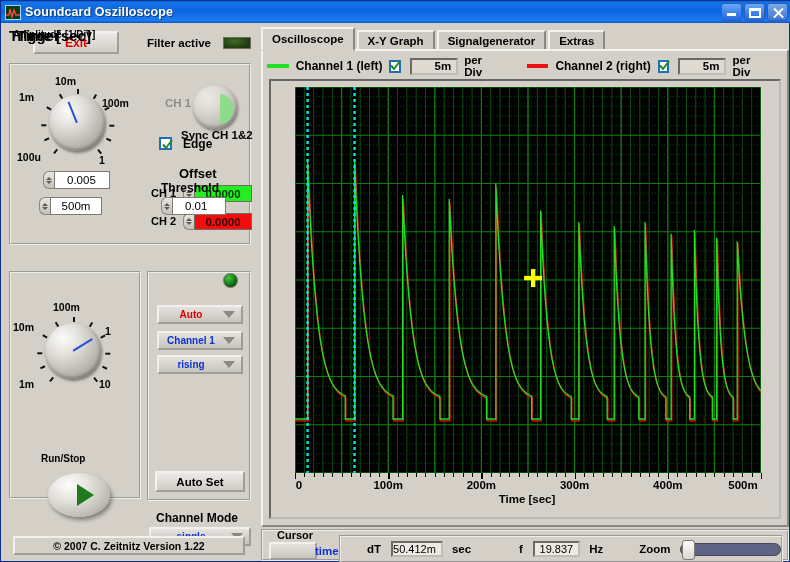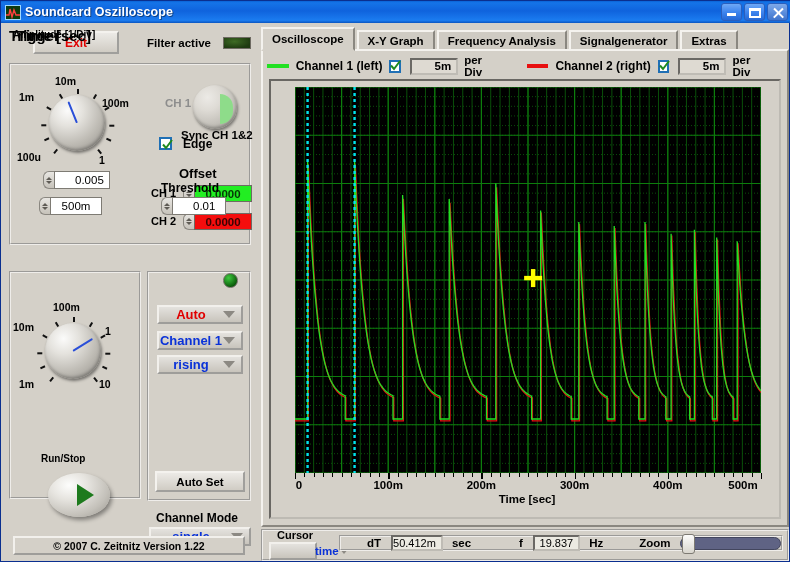--- a/index.html
+++ b/index.html
@@ -74,21 +74,21 @@
   
   .spin{position:absolute;display:flex;align-items:stretch;}
   .spin .arrows{width:11px;height:18px;background:linear-gradient(180deg,#e8e6e2,#c6c2ba);
      border:1px solid #8a8780;border-right:none;border-radius:6px 0 0 6px;box-sizing:border-box;
      display:flex;flex-direction:column;align-items:center;justify-content:center;gap:1px;}
   .spin .arrows b{display:block;width:0;height:0;border-left:3px solid transparent;
      border-right:3px solid transparent;}
   .spin .arrows b.up{border-bottom:3.5px solid #5e5b55;}
   .spin .arrows b.dn{border-top:3.5px solid #5e5b55;}
   .spin .val{border:1px solid #7e7b74;background:#fff;box-sizing:border-box;
-     font-size:11.5px;color:#000;display:flex;align-items:center;padding:0 20px;}
+     font-size:11.5px;color:#000;display:flex;align-items:center;padding:0 12px;}
   .spin .val.c{justify-content:center;}
 
   #amp-spin{left:42px;top:148px;} #amp-spin .val{width:56px;height:18px;}
   #time-spin{left:38px;top:174px;} #time-spin .val{width:52px;height:18px;justify-content:center;}
   #thr-spin{left:160px;top:174px;} #thr-spin .val{width:54px;height:18px;}
 
   
   .cbox{position:absolute;width:13px;height:13px;background:#fff;border:2px solid #1f6fb5;box-sizing:border-box;}
   .cbox svg{position:absolute;left:0;top:-1px;}
   #sync-lbl{position:absolute;left:180px;top:106px;font-size:11.5px;font-weight:bold;}
@@ -107,21 +107,21 @@
      font-size:11.5px;font-weight:bold;display:flex;align-items:center;justify-content:center;}
   .offval.g{background:#22ee22;color:#063806;}
   .offval.r{background:#f40d0d;color:#3a0303;}
 
   
   #trig-led{position:absolute;left:222px;top:250px;width:15px;height:15px;border-radius:50%;
      background:radial-gradient(circle at 35% 30%,#3fc93f,#0a5c0a 72%,#053305);
      border:1px solid #6f6c65;box-sizing:border-box;}
   .ddown{position:absolute;height:19px;border:2px outset #f2f0ec;box-sizing:border-box;
      background:linear-gradient(180deg,#e4e2de,#c8c4bc);display:flex;align-items:center;}
-  .ddown span.t{flex:1;text-align:center;font-size:13px;font-weight:bold;}
+  .ddown span.t{flex:1;text-align:center;font-size:10px;font-weight:bold;}
   .ddown .arr{width:0;height:0;border-left:6px solid transparent;border-right:6px solid transparent;
      border-top:7px solid #8c8983;margin-right:6px;}
   #dd-mode{left:156px;top:282px;width:86px;} #dd-mode span.t{color:#e00000;}
   #dd-chan{left:156px;top:308px;width:86px;} #dd-chan span.t{color:#0a32d8;}
   #dd-edge{left:156px;top:332px;width:86px;} #dd-edge span.t{color:#0a32d8;}
   #dd-chmode{left:148px;top:504px;width:102px;} #dd-chmode span.t{color:#0a32d8;}
   #autoset{position:absolute;left:154px;top:448px;width:90px;height:21px;
      border:2px outset #f4f2ee;box-sizing:border-box;
      background:linear-gradient(180deg,#eceae6,#d0ccc4);
      font-size:11.5px;font-weight:bold;display:flex;align-items:center;justify-content:center;}
@@ -166,21 +166,21 @@
   #xlabel{position:absolute;left:0;top:412px;width:512px;text-align:center;
      font-size:11.5px;font-weight:bold;color:#000;}
 
   
   #statusbar{position:absolute;left:2px;top:506px;width:528px;height:32px;
      border:2px groove #efedea;background:#d4d0c8;box-sizing:border-box;}
   #cursor-lbl{position:absolute;left:14px;top:-2px;font-size:11px;font-weight:bold;}
   #dd-cursor{position:absolute;left:6px;top:11px;width:42px;height:18px;padding-left:44px;}
   #dd-cursor span.t{color:#0a32d8;font-size:11.5px;}
   #dd-cursor .arr{border-left:5px solid transparent;border-right:5px solid transparent;border-top:6px solid #8c8983;margin-right:4px;}
-  #meas{position:absolute;left:76px;top:4px;width:444px;height:16px;
+  #meas{position:absolute;left:76px;top:4px;width:444px;height:28px;
      border:2px groove #efedea;background:#d4d0c8;box-sizing:border-box;display:flex;align-items:center;}
   .mlab{font-size:11.5px;font-weight:bold;color:#000;}
   .mval{height:16px;border:2px inset #bfbcb5;background:#eceae2;box-sizing:border-box;
      font-size:11px;display:flex;align-items:center;justify-content:flex-end;padding-right:5px;color:#000;}
   #zslider{width:150px;height:13px;border-radius:7px;background:#5f6384;
      border:1px solid #43465e;box-sizing:border-box;position:relative;}
   #zhandle{position:absolute;left:1px;top:-4px;width:13px;height:20px;border-radius:3px;
      background:linear-gradient(180deg,#fcfcfb,#d9d6ce);border:1px solid #7d7a73;box-sizing:border-box;}
 </style>
 </head>
@@ -354,21 +354,20 @@
       <span class="arr"></span>
     </div>
 
     <div id="copyright">© 2007   C. Zeitnitz Version 1.22</div>
   </div>
 
   <div id="right">
     <div id="tabbar">
         <div class="tab active">Oscilloscope</div>
         <div class="tab">X-Y Graph</div>
-        <div class="tab">Frequency Analysis</div>
         <div class="tab">Signalgenerator</div>
         <div class="tab">Extras</div>
       </div>
     <div id="tabpage">
 
       <div id="chanbar">
           <span class="legline" style="background: rgb(34, 224, 34);"></span>
           <span class="legtxt">Channel 1 (left)</span>
           <span style="position: relative; width: 13px; height: 13px; background: rgb(255, 255, 255); border: 2px solid rgb(31, 111, 181); box-sizing: border-box; margin-right: 9px; display: inline-block;">
             <svg width="13" height="13" viewBox="0 0 13 13" style="position:absolute;left:-2px;top:-3px">

